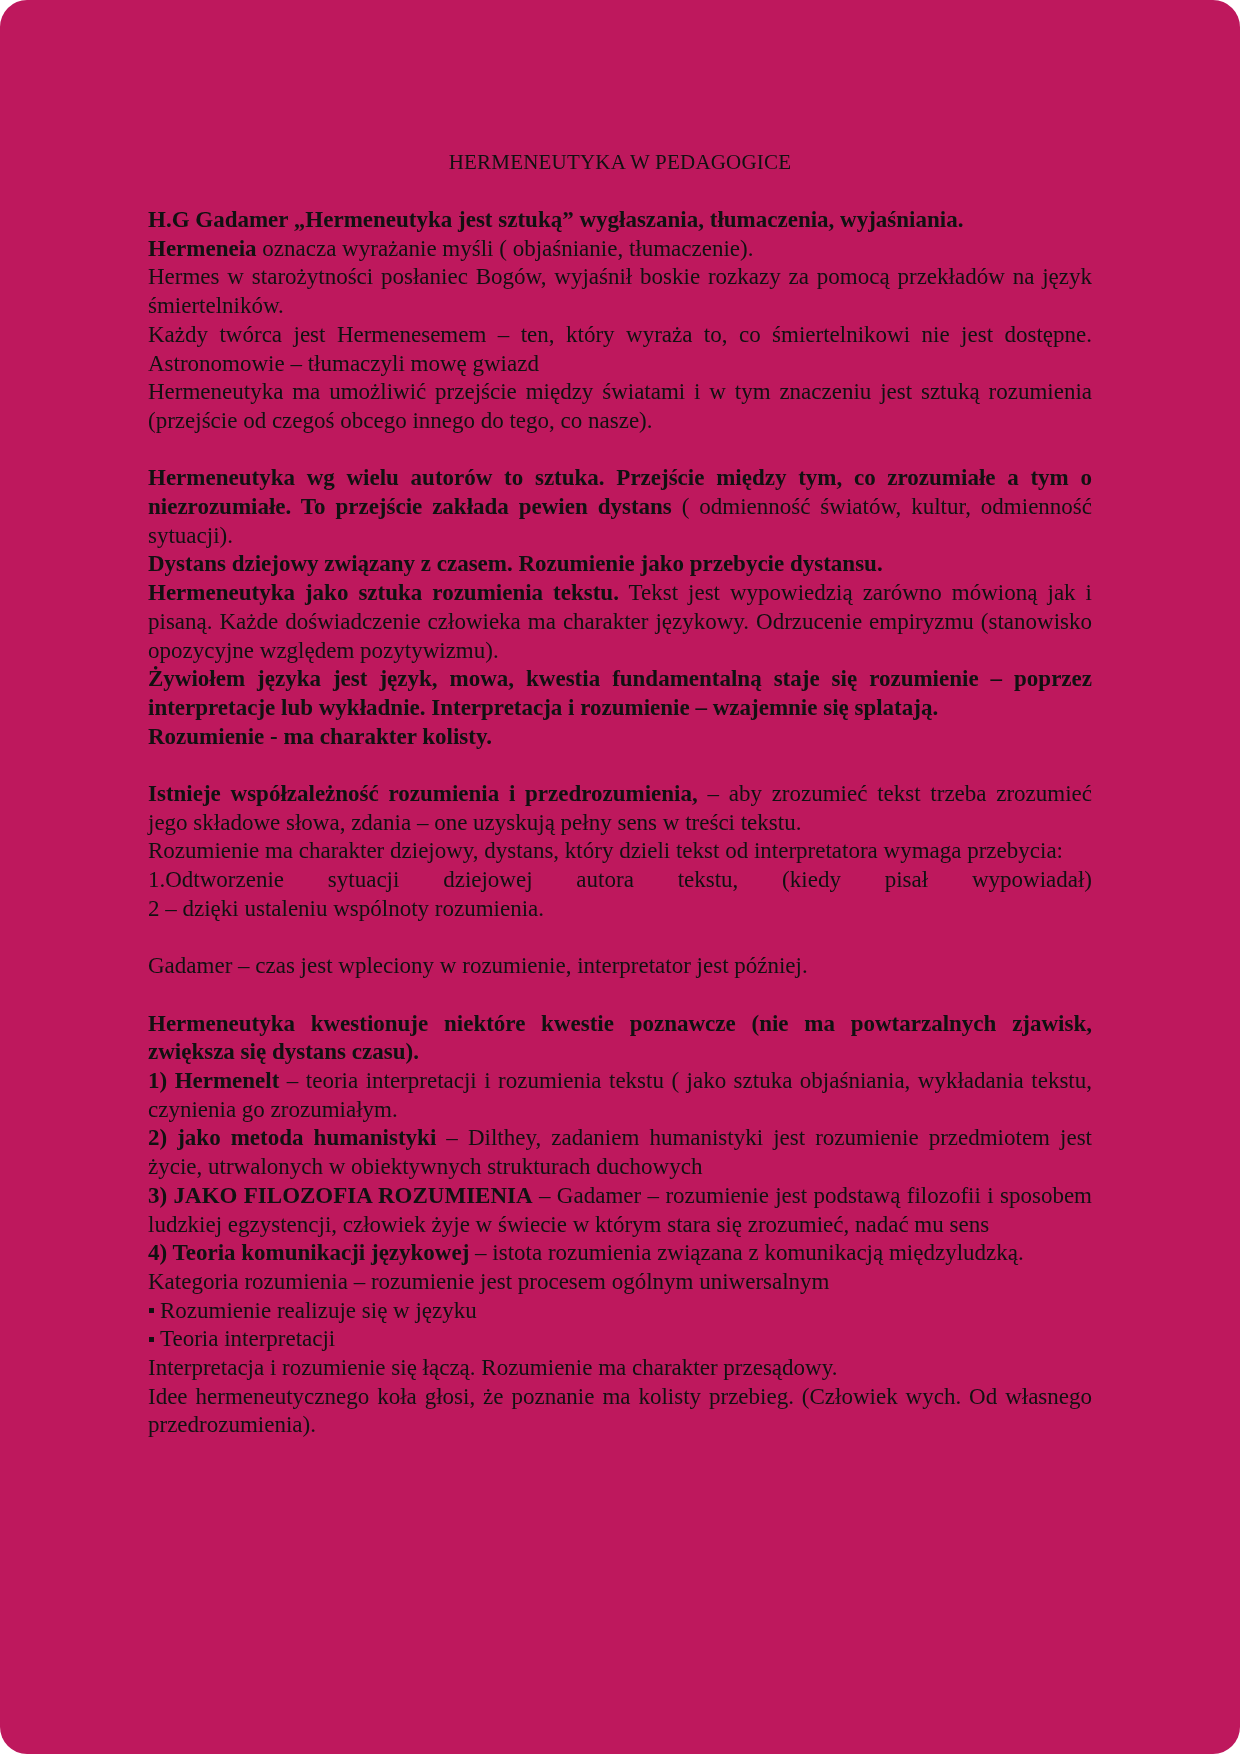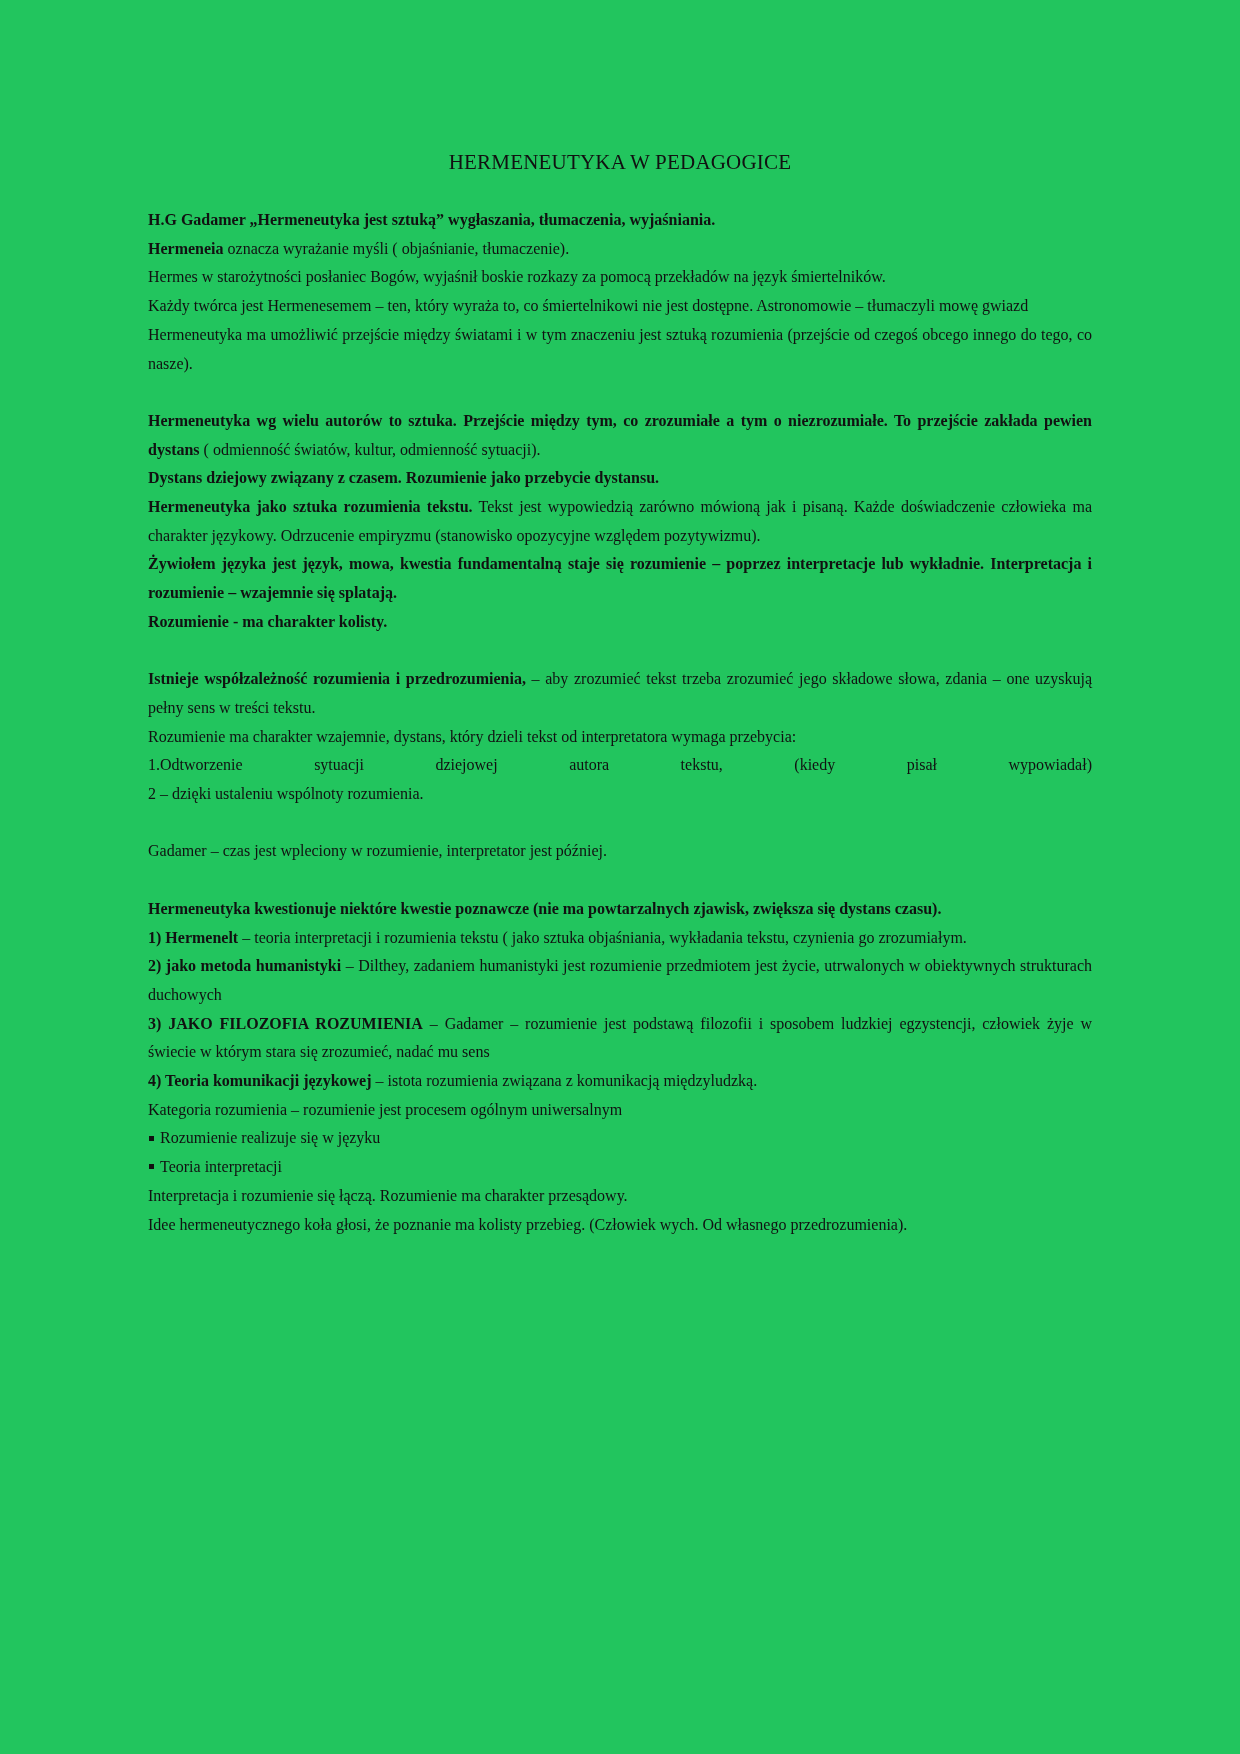--- a/index.html
+++ b/index.html
@@ -1,27 +1,27 @@
 <!DOCTYPE html>
 <html><head>
   <meta charset="utf-8">
   <style>
     html, body { margin: 0; padding: 0; background: #ffffff; }
     body { width: 1240px; height: 1754px; position: relative; overflow: hidden; }
     .page {
-      position: absolute; left: 0; top: 0; width: 1240px; height: 1754px; background: #22c55e;
-      font-family: "Liberation Serif", "DejaVu Serif", serif; color: #111;
+      position: absolute; left: 0; top: 0; width: 1240px; height: 1754px; background: #be185d;
+      font-family: "Liberation Serif", "DejaVu Serif", serif; color: #111; border-radius: 27px;
     }
     .title {
       position: absolute; top: 150px; left: 0; width: 1240px; text-align: center;
       font-size: 21px; letter-spacing: 0.2px;
     }
     .body {
       position: absolute; left: 148px; top: 206px; width: 944px;
-      font-size: 16px; line-height: 28.7px;
+      font-size: 23px; line-height: 28.7px;
     }
     .p { margin: 0; text-align: justify; }
     .p.left { text-align: left; }
     .gap { height: 28.7px; }
     b { font-weight: bold; }
     .bullet { display: inline-block; width: 5px; height: 5px; background: #111; vertical-align: middle; margin: 0 6px 3px 1px; }
     .spread { text-align: justify; text-align-last: justify; font-family: Liberation Serif, serif; }
   </style>
 </head>
 <body>
@@ -41,21 +41,21 @@
 
     <p class="p"><b>Hermeneutyka wg wielu autorów to sztuka. Przejście między tym, co zrozumiałe a tym o niezrozumiałe. To przejście zakłada pewien dystans</b><span> ( odmienność światów, kultur, odmienność sytuacji).</span></p>
     <p class="p left"><b>Dystans dziejowy związany z czasem. Rozumienie jako przebycie dystansu.</b></p>
     <p class="p"><b>Hermeneutyka jako sztuka rozumienia tekstu.</b><span> Tekst jest wypowiedzią zarówno mówioną jak i pisaną. Każde doświadczenie człowieka ma charakter językowy. Odrzucenie empiryzmu (stanowisko opozycyjne względem pozytywizmu).</span></p>
     <p class="p"><b>Żywiołem języka jest język, mowa, kwestia fundamentalną staje się rozumienie – poprzez interpretacje lub wykładnie. Interpretacja i rozumienie – wzajemnie się splatają.</b></p>
     <p class="p left"><b>Rozumienie - ma charakter kolisty.</b></p>
 
     <div class="gap"></div>
 
     <p class="p"><b>Istnieje współzależność rozumienia i przedrozumienia,</b><span> – aby zrozumieć tekst trzeba zrozumieć jego składowe słowa, zdania – one uzyskują pełny sens w treści tekstu.</span></p>
-    <p class="p">Rozumienie ma charakter wzajemnie, dystans, który dzieli tekst od interpretatora wymaga przebycia:</p>
+    <p class="p">Rozumienie ma charakter dziejowy, dystans, który dzieli tekst od interpretatora wymaga przebycia:</p>
     <p class="p spread">1.Odtworzenie sytuacji dziejowej autora tekstu, (kiedy pisał wypowiadał)</p>
     <p class="p left">2 – dzięki ustaleniu wspólnoty rozumienia.</p>
 
     <div class="gap"></div>
 
     <p class="p left">Gadamer – czas jest wpleciony w rozumienie, interpretator jest później.</p>
 
     <div class="gap"></div>
 
     <p class="p"><b>Hermeneutyka kwestionuje niektóre kwestie poznawcze (nie ma powtarzalnych zjawisk, zwiększa się dystans czasu).</b></p>

